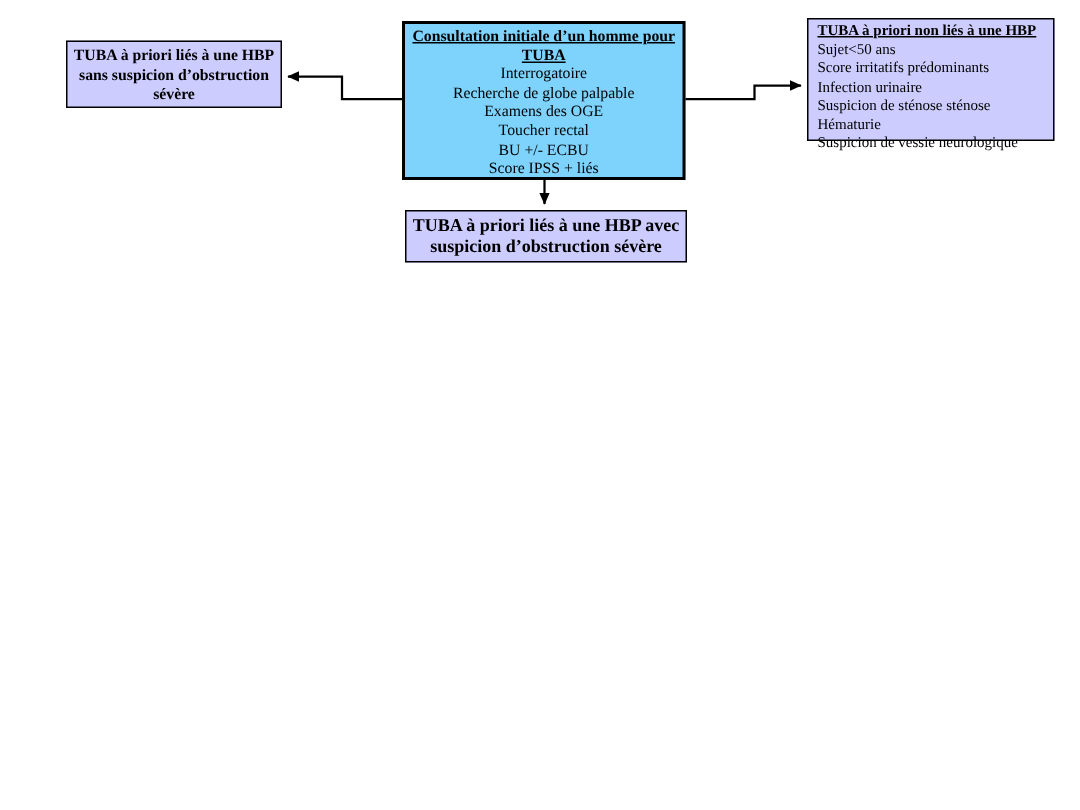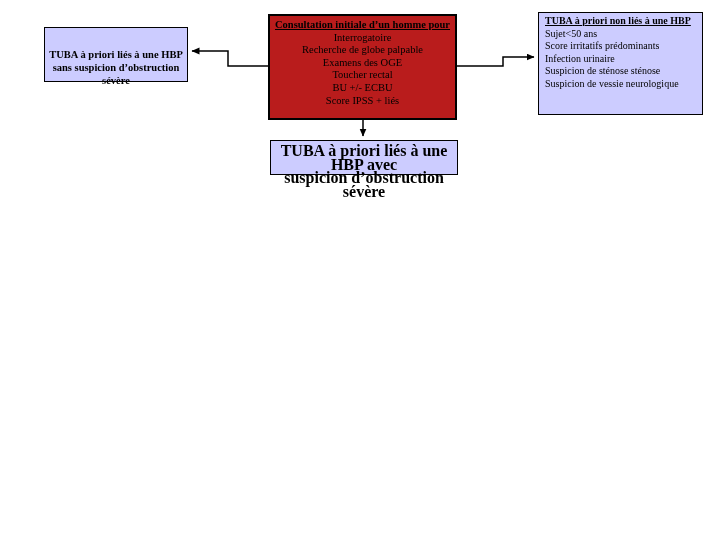--- a/index.html
+++ b/index.html
@@ -25,47 +25,47 @@
     pointer-events: none;
   }
   .box {
     position: absolute;
     box-sizing: border-box;
     background: #ccccff;
     border: 1.5px solid #000000;
   }
   .box-center {
     left: 268px; top: 14px; width: 189px; height: 106px;
-    background: #b91c1c;
+    background: #7dd3fc;
     border-width: 2px;
     text-align: center;
     font-size: 10.5px;
     line-height: 12.6px;
     padding-top: 3px;
   }
   .box-left {
-    left: 44px; top: 27px; width: 144px; height: 55px;
+    left: 44px; top: 27px; width: 144px; height: 45px;
     text-align: center;
     font-weight: bold;
     font-size: 10.5px;
     line-height: 13px;
-    padding-top: 20px;
+    padding-top: 3px;
   }
   .box-right {
-    left: 538px; top: 12px; width: 165px; height: 103px;
+    left: 538px; top: 12px; width: 165px; height: 82px;
     text-align: left;
     font-size: 10px;
     line-height: 12.5px;
     padding: 2px 2px 2px 6px;
   }
   .box-bottom {
     left: 270px; top: 140px; width: 188px; height: 35px;
     text-align: center;
     font-weight: bold;
-    font-size: 16px;
+    font-size: 12px;
     line-height: 13.5px;
     padding-top: 3px;
   }
   .u-title {
     font-weight: bold;
     text-decoration: underline;
   }
 </style>
 </head>
 <body>
@@ -78,40 +78,42 @@
         <path d="M0,0 L8,3.5 L0,7 Z" fill="#000000"></path>
       </marker>
     </defs>
     <path d="M 268 66 L 228 66 L 228 51 L 192 51" fill="none" stroke="#000000" stroke-width="1.5" marker-end="url(#arrowhead)"></path>
     <path d="M 456 66 L 503 66 L 503 57 L 534 57" fill="none" stroke="#000000" stroke-width="1.5" marker-end="url(#arrowhead)"></path>
     <path d="M 363 120 L 363 136" fill="none" stroke="#000000" stroke-width="1.5" marker-end="url(#arrowhead)"></path>
   </svg>
 
   <div class="box box-center">
     <div class="u-title">Consultation initiale  d’un homme pour</div>
+    <div class="u-title">TUBA</div>
     <div>Interrogatoire</div>
     <div>Recherche de globe palpable</div>
     <div>Examens des OGE</div>
     <div>Toucher rectal</div>
     <div>BU +/- ECBU</div>
     <div>Score IPSS + liés</div>
   </div>
 
   <div class="box box-left">
     <div>TUBA à priori liés à une HBP</div>
     <div>sans suspicion d’obstruction</div>
     <div>sévère</div>
   </div>
 
   <div class="box box-right">
     <div class="u-title">TUBA à priori non liés à une HBP</div>
     <div>Sujet&lt;50 ans</div>
     <div>Score irritatifs prédominants</div>
     <div>Infection urinaire</div>
     <div>Suspicion de sténose sténose</div>
+    <div>Hématurie</div>
     <div>Suspicion de vessie neurologique</div>
   </div>
 
   <div class="box box-bottom">
     <div>TUBA à priori liés à une HBP avec</div>
     <div>suspicion d’obstruction sévère</div>
   </div>
 
 </div>
 

